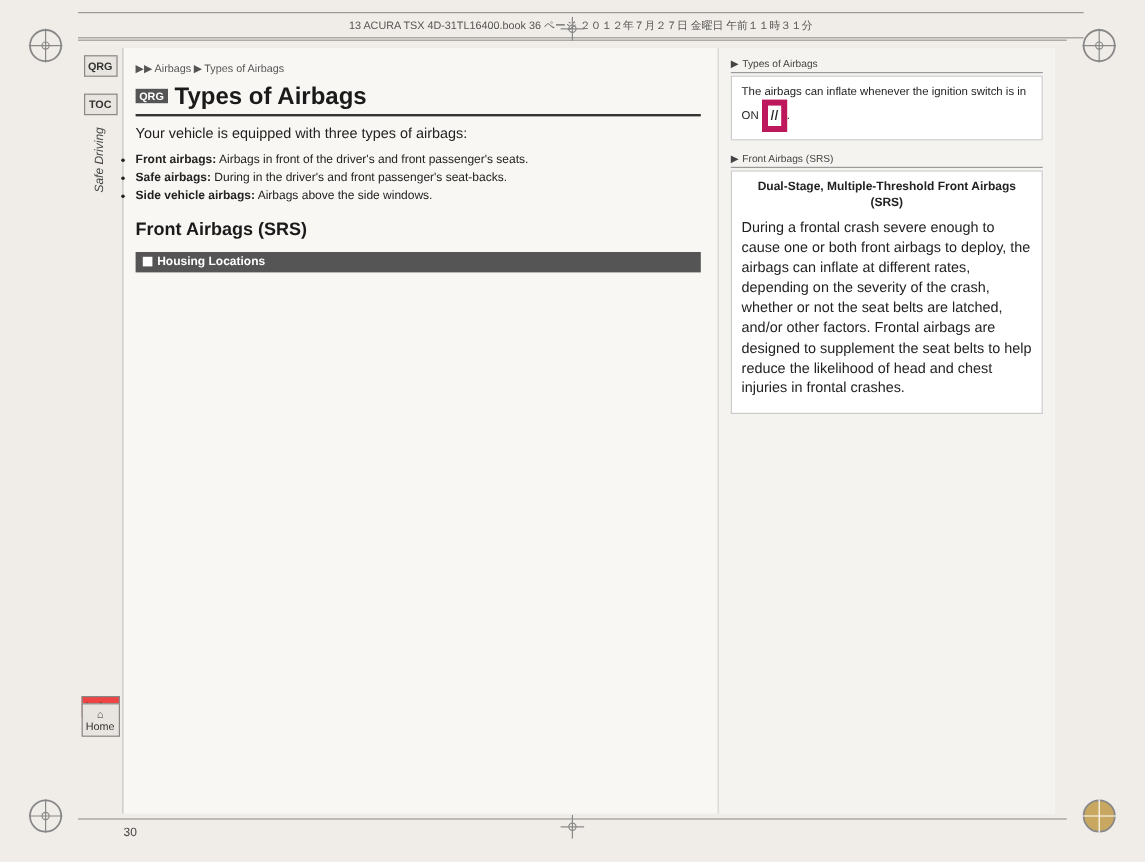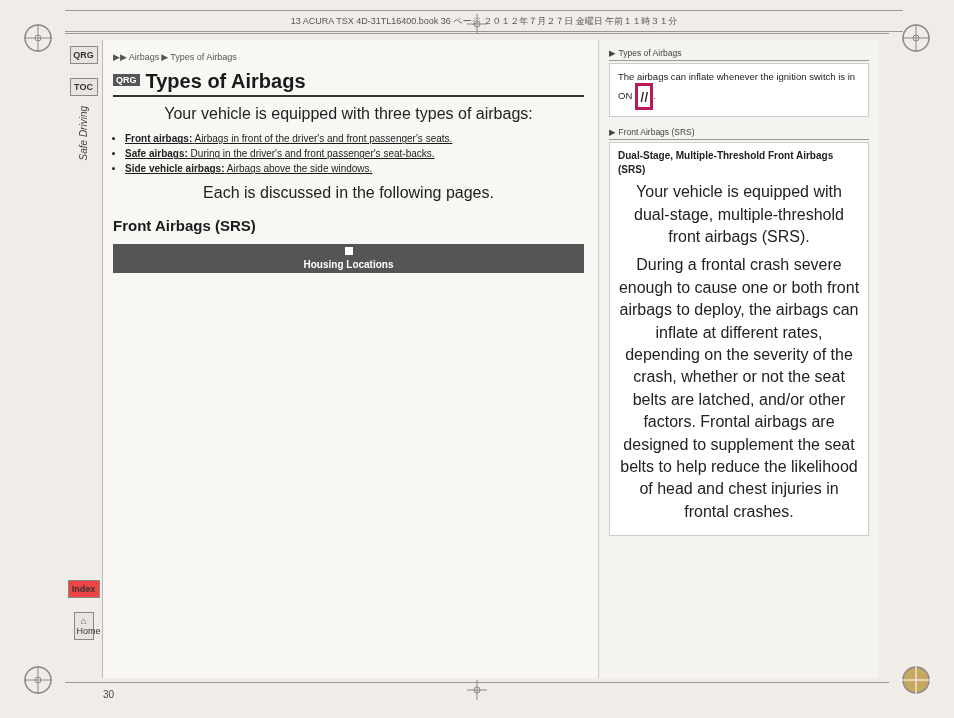--- a/index.html
+++ b/index.html
@@ -87,22 +87,22 @@
       border: 1px solid #888;
       background: #ef4444;
       text-align: center;
       font-size: 9px;
       font-weight: bold;
       color: #333;
       cursor: pointer;
     }
     .sidebar-home-btn {
       position: absolute;
-      bottom: 38px;
-      width: 20px;
+      bottom: 64px;
+      width: 32px;
       padding: 3px 2px;
       border: 1px solid #888;
       background: #e8e4df;
       text-align: center;
       font-size: 9px;
       color: #333;
       cursor: pointer;
     }
 
     
@@ -151,30 +151,28 @@
       margin-top: 4px;
       flex-shrink: 0;
     }
     .title-text {
       font-size: 20px;
       font-weight: bold;
     }
 
     
     .body-text {
-      font-size: 16px;
+      font-size: 12px;
       line-height: 1.4;
       margin-bottom: 6px;
       color: #222;
-      text-align: center;
     }
     .bullet-list {
-      margin-left: 12px;
+      margin-left: 0;
       margin-bottom: 6px;
-      text-decoration: underline;
     }
     .bullet-item {
       font-size: 10px;
       line-height: 1.5;
       color: #222;
       list-style-type: disc;
     }
     .bold-term {
       font-weight: bold;
     }
@@ -193,21 +191,20 @@
       background: #555;
       color: #fff;
       font-size: 10px;
       font-weight: bold;
       padding: 3px 6px;
       margin-top: 10px;
       margin-bottom: 6px;
       display: flex;
       align-items: center;
       gap: 4px;
-      flex-direction: column;
     }
     .housing-heading-square {
       width: 8px;
       height: 8px;
       background: #fff;
       display: inline-block;
       flex-shrink: 0;
     }
 
     
@@ -227,25 +224,26 @@
       padding: 6px 8px;
       margin-bottom: 10px;
       font-size: 9.5px;
       line-height: 1.4;
       color: #222;
     }
     .rc-box-title {
       font-weight: bold;
       font-size: 10px;
       margin-bottom: 4px;
+      text-align: center;
     }
     .inline-box {
       display: inline-block;
-      border: 3px solid #be185d;
-      font-size: 15px;
+      border: 5px solid #be185d;
+      font-size: 12px;
       padding: 0 2px;
       vertical-align: middle;
       font-style: italic;
     }
 
     
     .page-number {
       position: absolute;
       bottom: 18px;
       left: 103px;
@@ -369,21 +367,20 @@
         <li class="bullet-item">
           <span class="bold-term">Safe airbags:</span>
           <span>During in the driver's and front passenger's seat-backs.</span>
         </li>
         <li class="bullet-item">
           <span class="bold-term">Side vehicle airbags:</span>
           <span>Airbags above the side windows.</span>
         </li>
       </ul>
 
-      <p class="body-text">Each is discussed in the following pages.</p>
 
       <div class="sub-section-title">Front Airbags (SRS)</div>
 
 
 
       <div class="housing-heading">
         <div class="housing-heading-square"></div>
         <span>Housing Locations</span>
       </div>
 
@@ -400,21 +397,20 @@
         <span>The airbags can inflate whenever the ignition switch is in ON</span>
         <span class="inline-box">II</span>.
       </div>
 
       <div class="rc-label">
         <span>▶</span>
         <span>Front Airbags (SRS)</span>
       </div>
       <div class="rc-box">
         <div class="rc-box-title">Dual-Stage, Multiple-Threshold Front Airbags (SRS)</div>
-        <p class="body-text">Your vehicle is equipped with dual-stage, multiple-threshold front airbags (SRS).</p>
         <p class="body-text">During a frontal crash severe enough to cause one or both front airbags to deploy, the airbags can inflate at different rates, depending on the severity of the crash, whether or not the seat belts are latched, and/or other factors. Frontal airbags are designed to supplement the seat belts to help reduce the likelihood of head and chest injuries in frontal crashes.</p>
       </div>
 
     </div>
 
   </div>
 
   <div class="page-number">30</div>
 
 </div>

